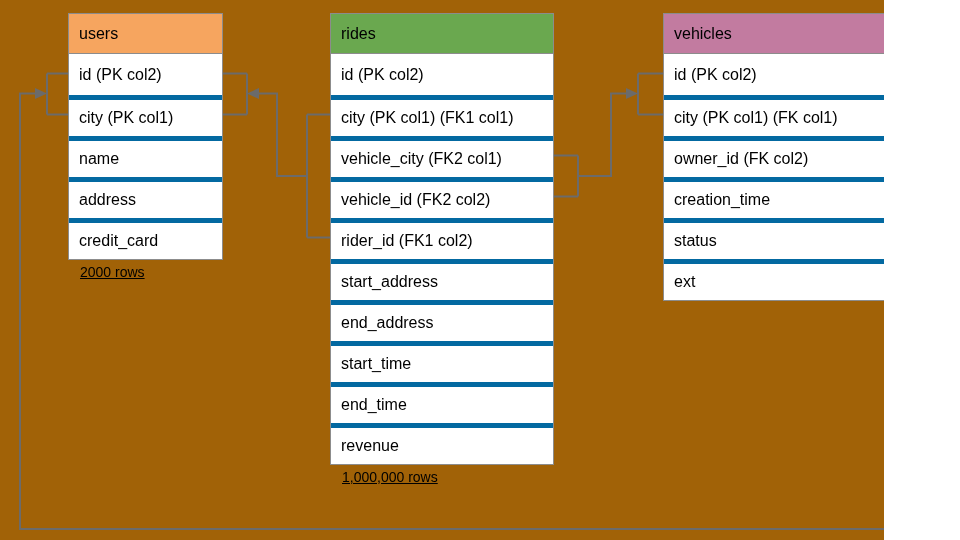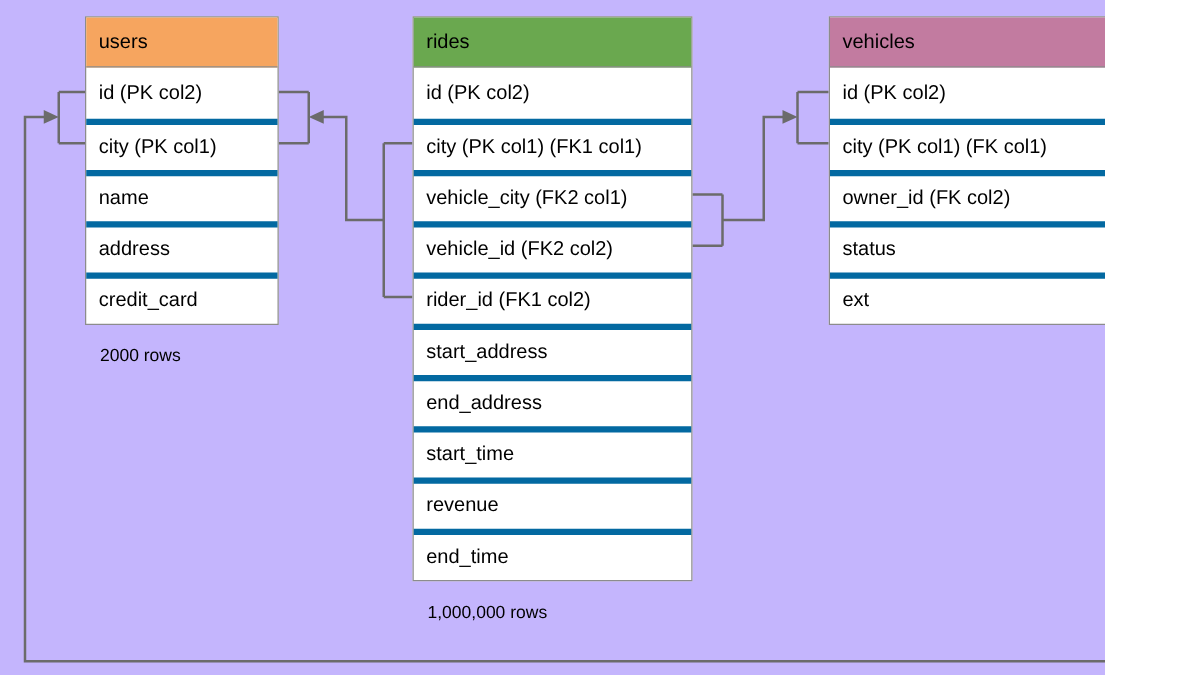--- a/index.html
+++ b/index.html
@@ -1,29 +1,29 @@
 <!DOCTYPE html>
 <html><head>
 <meta charset="utf-8">
 <style>
   html,body{margin:0;padding:0;background:#ffffff;}
-  .canvas{position:relative;width:884px;height:540px;background:#c4b5fd;
+  .canvas{position:relative;width:884px;height:540px;background:#a16207;
           font-family:"Liberation Sans",sans-serif;overflow:hidden;}
   .connectors{position:absolute;left:0;top:0;width:960px;height:540px;z-index:0;}
   .table-group{position:absolute;z-index:1;}
   .t-users{left:68px;top:13px;width:155px;}
   .t-rides{left:330px;top:13px;width:224px;}
   .t-vehicles{left:663px;top:13px;width:225px;}
   .db-table{background:#ffffff;border:1px solid #8c8c8c;box-sizing:border-box;}
   .db-header{height:40px;display:flex;align-items:center;padding:0 10px;
              font-size:16px;color:#000;border-bottom:1px solid #8c8c8c;box-sizing:border-box;}
   .db-row{height:41px;display:flex;align-items:center;padding:0 10px;
           font-size:16px;color:#000;box-sizing:border-box;white-space:nowrap;overflow:hidden;text-align:center;}
   .db-rows .db-row + .db-row{border-top:5px solid #0369a1;}
-  .row-count{margin-top:16px;padding-left:12px;font-size:14px;color:#000;}
+  .row-count{margin-top:4px;padding-left:12px;font-size:14px;color:#000;text-decoration:underline;}
 </style>
 </head>
 <body>
 
 <div class="canvas">
 
   <svg class="connectors" viewBox="0 0 960 540" xmlns="http://www.w3.org/2000/svg" style="color: rgb(107, 107, 107);">
 
     <g stroke="currentColor" stroke-width="2" fill="none">
       <path d="M887 114.5 H912 M887 196.5 H912 M912 114.5 V196.5"></path>
@@ -107,25 +107,25 @@
 
           <div class="db-row">
             <span>end_address</span>
           </div>
 
           <div class="db-row">
             <span>start_time</span>
           </div>
 
           <div class="db-row">
-            <span>revenue</span>
+            <span>end_time</span>
           </div>
 
           <div class="db-row">
-            <span>end_time</span>
+            <span>revenue</span>
           </div>
         </div>
     </div>
     <div class="row-count">1,000,000 rows</div>
   </div>
 
   <div class="table-group t-vehicles">
     <div class="db-table">
       <div class="db-header" style="background: rgb(194, 123, 160);">vehicles</div>
       <div class="db-rows">
@@ -136,20 +136,23 @@
 
           <div class="db-row">
             <span>city (PK col1) (FK col1)</span>
           </div>
 
 
           <div class="db-row">
             <span>owner_id (FK col2)</span>
           </div>
 
+          <div class="db-row">
+            <span>creation_time</span>
+          </div>
 
           <div class="db-row">
             <span>status</span>
           </div>
 
           <div class="db-row">
             <span>ext</span>
           </div>
         </div>
     </div>

